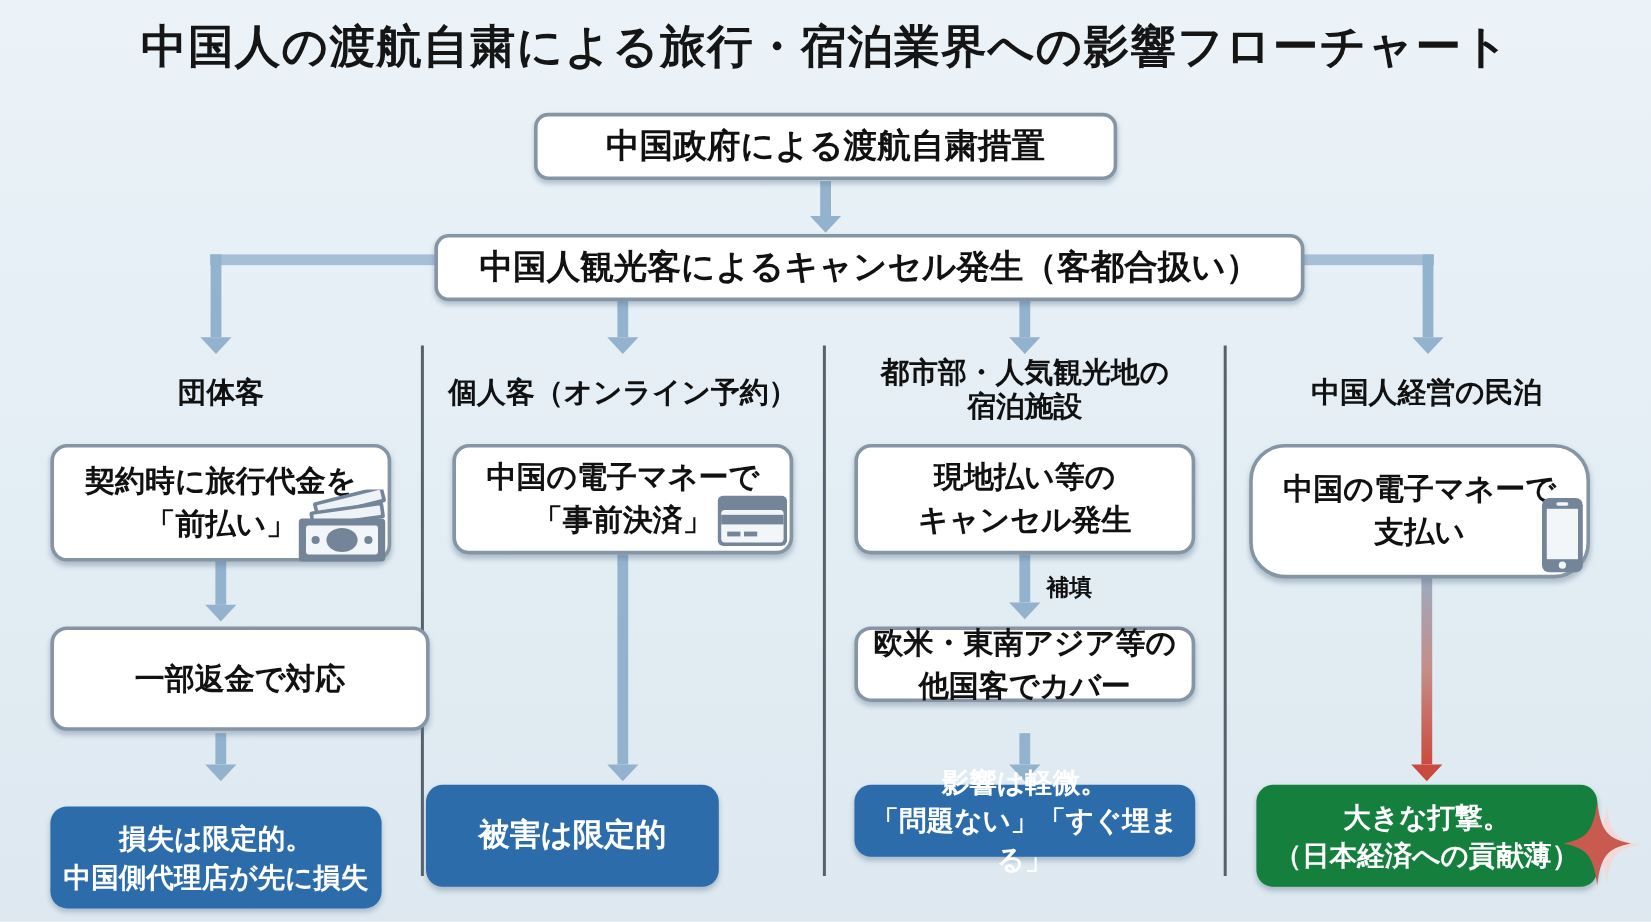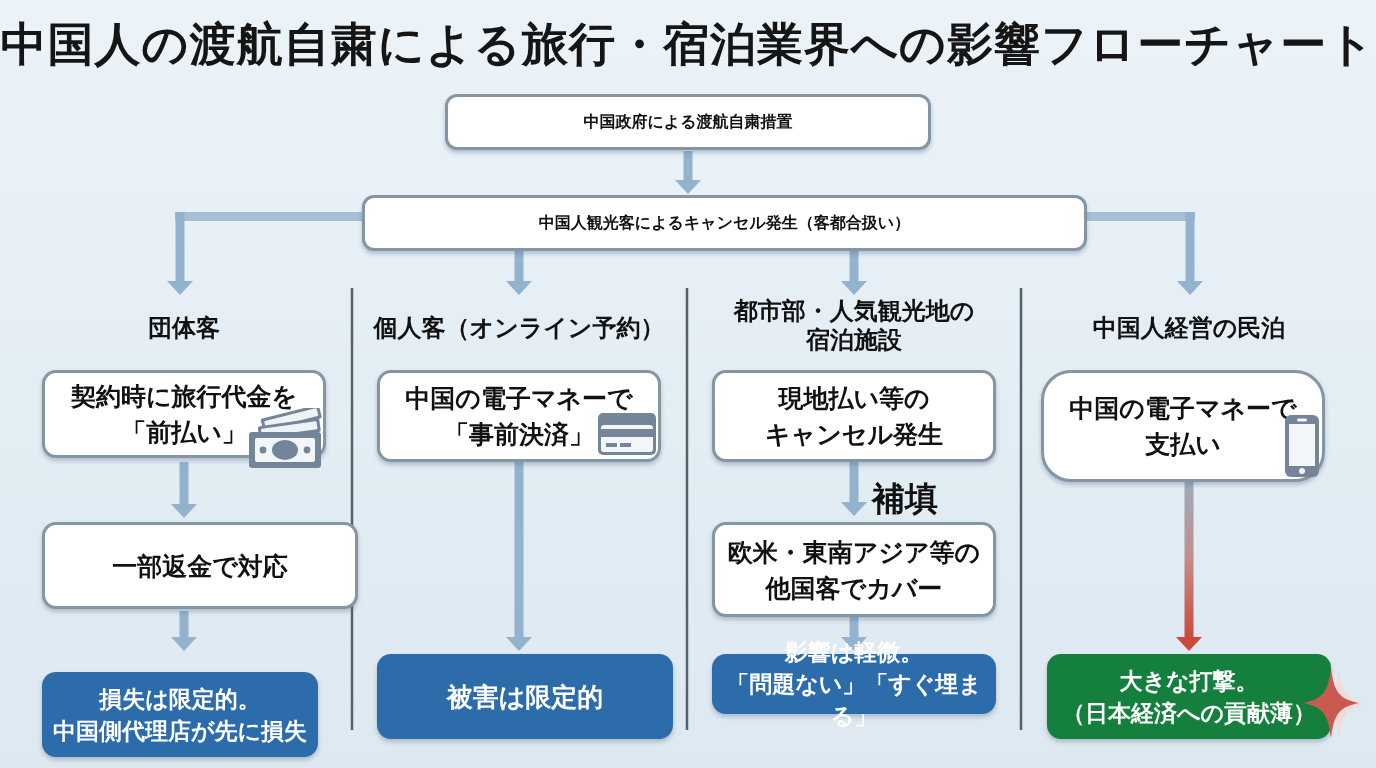--- a/index.html
+++ b/index.html
@@ -5,50 +5,50 @@
   * { margin:0; padding:0; box-sizing:border-box; }
   html,body { width:1376px; height:768px; overflow:hidden; }
   body {
     font-family:"Liberation Sans","DejaVu Sans",sans-serif;
     background:linear-gradient(180deg,#ebf3f8 0%,#e3edf4 55%,#dde8f0 100%);
     position:relative;
   }
   .abs { position:absolute; }
   .title {
     top:14px; left:0; width:1376px; text-align:center;
-    font-size:46px; font-weight:800; color:#151515; letter-spacing:1px;
+    font-size:38px; font-weight:800; color:#151515; letter-spacing:1px;
   }
   .node {
     background:#ffffff;
     border:3px solid #8595a3;
     border-radius:12px;
     box-shadow:0 3px 4px rgba(90,115,140,.38);
     display:flex; align-items:center; justify-content:center;
     text-align:center; font-weight:800; color:#111;
     white-space:pre-line; z-index:2;
   }
-  .node.big { font-size:16px; }
+  .node.big { font-size:28px; }
   .node.step { font-size:25px; line-height:36px; border-radius:14px; }
   .outcome {
     border-radius:14px;
     box-shadow:0 3px 4px rgba(90,115,140,.38);
     display:flex; align-items:center; justify-content:center;
     text-align:center; font-weight:800; color:#fff;
     white-space:pre-line; font-size:23px; line-height:32px; z-index:2;
   }
   .outcome.blue { background:#2c6cab; }
   .outcome.red  { background:#15803d; }
   .outcome.single { font-size:26px; }
   .col-header {
     display:flex; align-items:center; justify-content:center;
     text-align:center; font-size:24px; font-weight:800; color:#111;
     line-height:29px; white-space:pre-line; z-index:2;
   }
   .arrow-label {
-    font-size:33px; font-weight:800; color:#111; z-index:3;
+    font-size:19px; font-weight:800; color:#111; z-index:3;
   }
   svg.layer { position:absolute; top:0; left:0; z-index:1; }
   svg.top-layer { position:absolute; top:0; left:0; z-index:4; pointer-events:none; }
   .icon { position:absolute; z-index:3; }
 </style>
 </head>
 <body>
 
 <svg class="layer" width="1376" height="768">
   <defs>
@@ -123,38 +123,38 @@
 <div class="abs node big" style="left:445px; top:94px; width:486px; height:56px;">中国政府による渡航自粛措置</div>
 
 <div class="abs node big" style="left:362px; top:195px; width:725px; height:56px;">中国人観光客によるキャンセル発生（客都合扱い）</div>
 
 <div class="abs col-header" style="left:42px;  top:296px; width:284px; height:62px;">団体客</div>
 <div class="abs col-header" style="left:365px; top:296px; width:308px; height:62px;">個人客（オンライン予約）</div>
 <div class="abs col-header" style="left:712px; top:292px; width:284px; height:66px;">都市部・人気観光地の
 宿泊施設</div>
 <div class="abs col-header" style="left:1047px; top:296px; width:284px; height:62px;">中国人経営の民泊</div>
 
-<div class="abs node step" style="left:42px; top:370px; width:284px; height:88px;">契約時に旅行代金を
+<div class="abs node step" style="left:42px; top:370px; width:284px; height:98px;">契約時に旅行代金を
 「前払い」</div>
 <div class="abs node step" style="left:377px; top:370px; width:284px; height:92px;">中国の電子マネーで
 「事前決済」</div>
 <div class="abs node step" style="left:712px; top:370px; width:284px; height:92px;">現地払い等の
 キャンセル発生</div>
 <div class="abs node step" style="left:1041px; top:370px; width:284px; height:112px;border-radius:30px;">中国の電子マネーで
 支払い</div>
 
 <div class="abs arrow-label" style="left:872px; top:477px;">補填</div>
 
 <div class="abs node step" style="left:42px; top:522px; width:316px; height:87px;">一部返金で対応</div>
-<div class="abs node step" style="left:712px; top:522px; width:284px; height:95px;">欧米・東南アジア等の
+<div class="abs node step" style="left:712px; top:522px; width:284px; height:63px;">欧米・東南アジア等の
 他国客でカバー</div>
 
 <div class="abs outcome blue" style="left:42px; top:672px; width:276px; height:85px;text-align:center;">損失は限定的。
 中国側代理店が先に損失</div>
-<div class="abs outcome blue single" style="left:377px; top:654px; width:296px; height:85px;">被害は限定的</div>
+<div class="abs outcome blue single" style="left:355px; top:654px; width:244px; height:85px;font-family:Liberation Mono, monospace;">被害は限定的</div>
 <div class="abs outcome blue" style="left:712px; top:654px; width:284px; height:60px;">影響は軽微。
 「問題ない」「すぐ埋まる」</div>
 <div class="abs outcome red" style="left:1047px; top:654px; width:284px; height:85px;">大きな打撃。
 （日本経済への貢献薄）</div>
 
 <svg class="icon" style="left:245px; top:408px;" width="84" height="62" viewBox="0 0 84 62">
   <g transform="rotate(-14 45 18)">
     <rect x="18" y="4" width="60" height="14" rx="2" fill="#74859a"></rect>
     <rect x="21" y="7" width="54" height="8" rx="1" fill="#eef3f7"></rect>
   </g>

